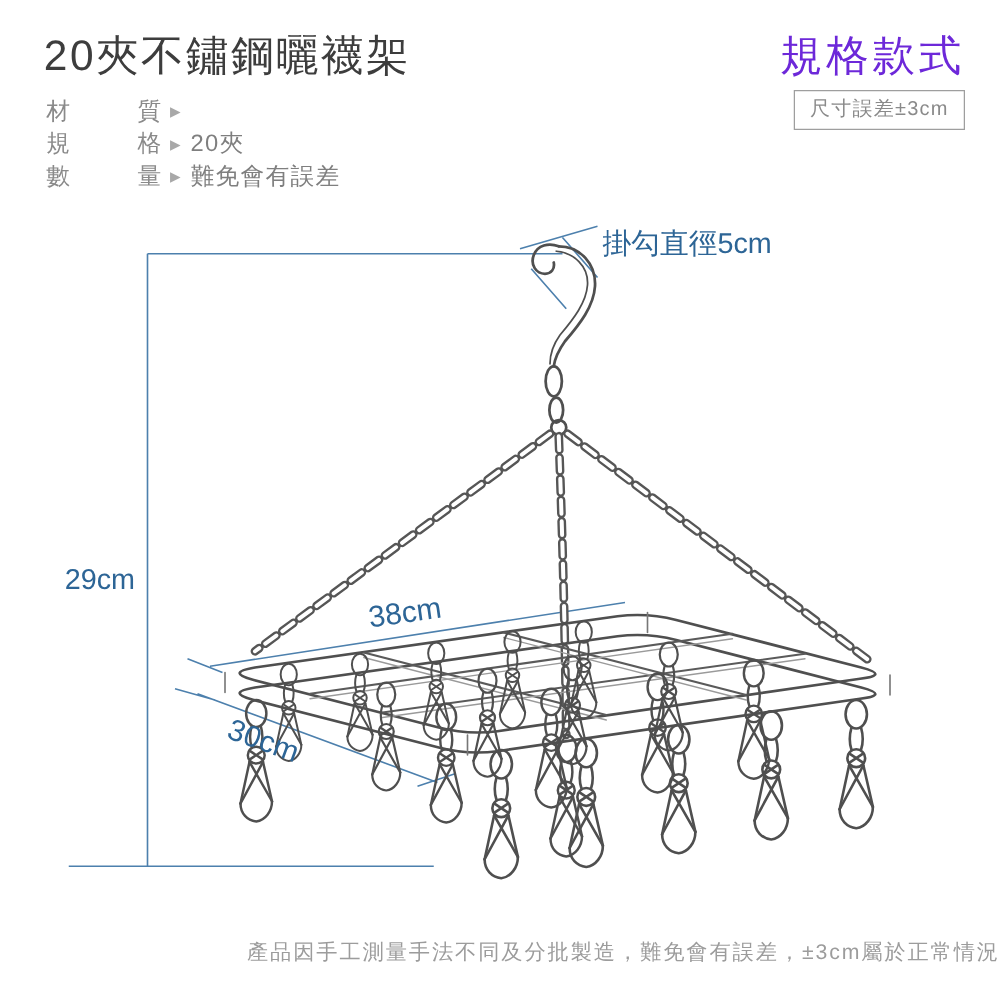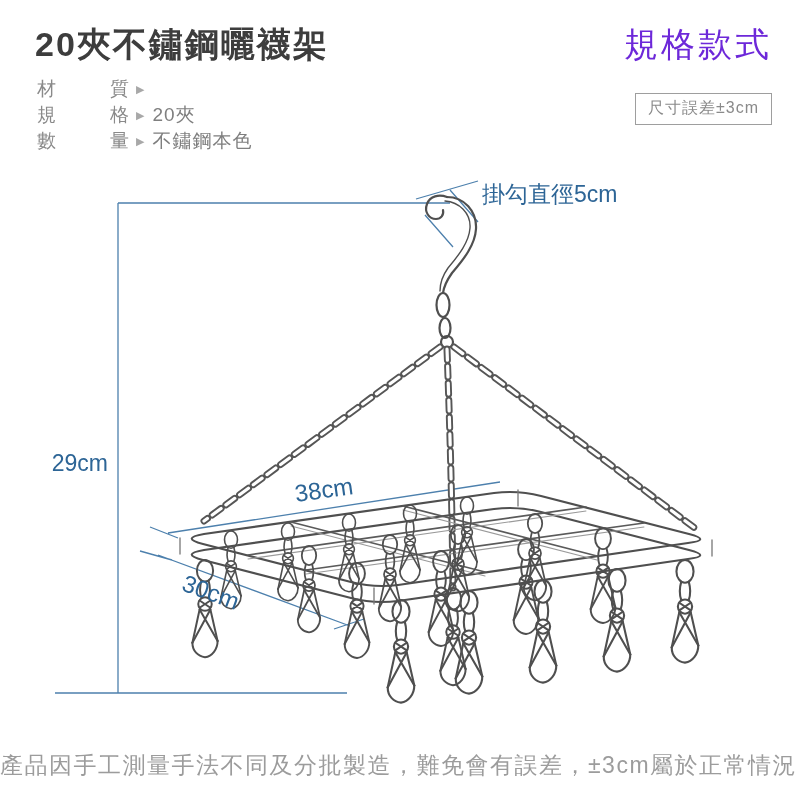--- a/index.html
+++ b/index.html
@@ -1,35 +1,35 @@
 <!DOCTYPE html>
 <html><head>
 <meta charset="utf-8">
 <style>
   html,body { margin:0; padding:0; background:#fff; }
   .page { position:relative; width:800px; height:800px; background:#fff; overflow:hidden;
           font-family:"Liberation Sans","DejaVu Sans",sans-serif; }
 
   .title { position:absolute; left:35px; top:22px; font-size:34px; color:#3d3d3d;
-           font-weight:700; letter-spacing:2px; }
+           font-weight:400; letter-spacing:2px; }
   .specs { position:absolute; left:37px; top:76px; font-size:19px; }
   .spec-row { display:flex; align-items:center; height:26px; }
   .spec-label { width:92px; display:flex; justify-content:space-between; color:#8a8a8a; }
   .spec-arrow { font-size:11px; color:#a8a8a8; margin:0 8px 0 7px; }
   .spec-value { color:#7f7f7f; letter-spacing:1px; }
 
   .title-right { position:absolute; right:28px; top:22px; font-size:34px; color:#6d28d9;
                  font-weight:500; letter-spacing:3px; }
   .tolerance { position:absolute; right:28px; top:72px; border:1px solid #9e9e9e;
-               color:#8a8a8a; font-size:16px; padding:4px 12px 5px; letter-spacing:1px;margin-top:21px; }
+               color:#8a8a8a; font-size:16px; padding:4px 12px 5px; letter-spacing:1px; }
 
   .diagram { position:absolute; left:0; top:0; }
 
-  .footer-note { position:absolute; left:0; right:0; top:750px; text-align:left;
-                 font-size:23px; color:#9c9c9c; letter-spacing:1.5px; }
+  .footer-note { position:absolute; left:0; right:0; top:750px; text-align:right;
+                 font-size:17px; color:#9c9c9c; letter-spacing:1.5px; }
 
   svg text.dim { font-family:"Liberation Sans","DejaVu Sans",sans-serif; }
 </style>
 </head>
 <body>
 
 <div class="page">
 
   <div class="title">20夾不鏽鋼曬襪架</div>
 
@@ -48,21 +48,21 @@
       </span>
       <span class="spec-arrow">▶</span>
       <span class="spec-value">20夾</span>
     </div>
     <div class="spec-row">
       <span class="spec-label">
         <span>數</span>
         <span>量</span>
       </span>
       <span class="spec-arrow">▶</span>
-      <span class="spec-value">不鏽鋼本色</span>
+      <span class="spec-value">難免會有誤差</span>
     </div>
   </div>
 
   <div class="title-right">規格款式</div>
   <div class="tolerance">尺寸誤差±3cm</div>
 
   <svg class="diagram" width="800" height="800" viewBox="0 0 800 800">
 
     <g fill="none" stroke-width="1.3" stroke="#4d80ad">
 

